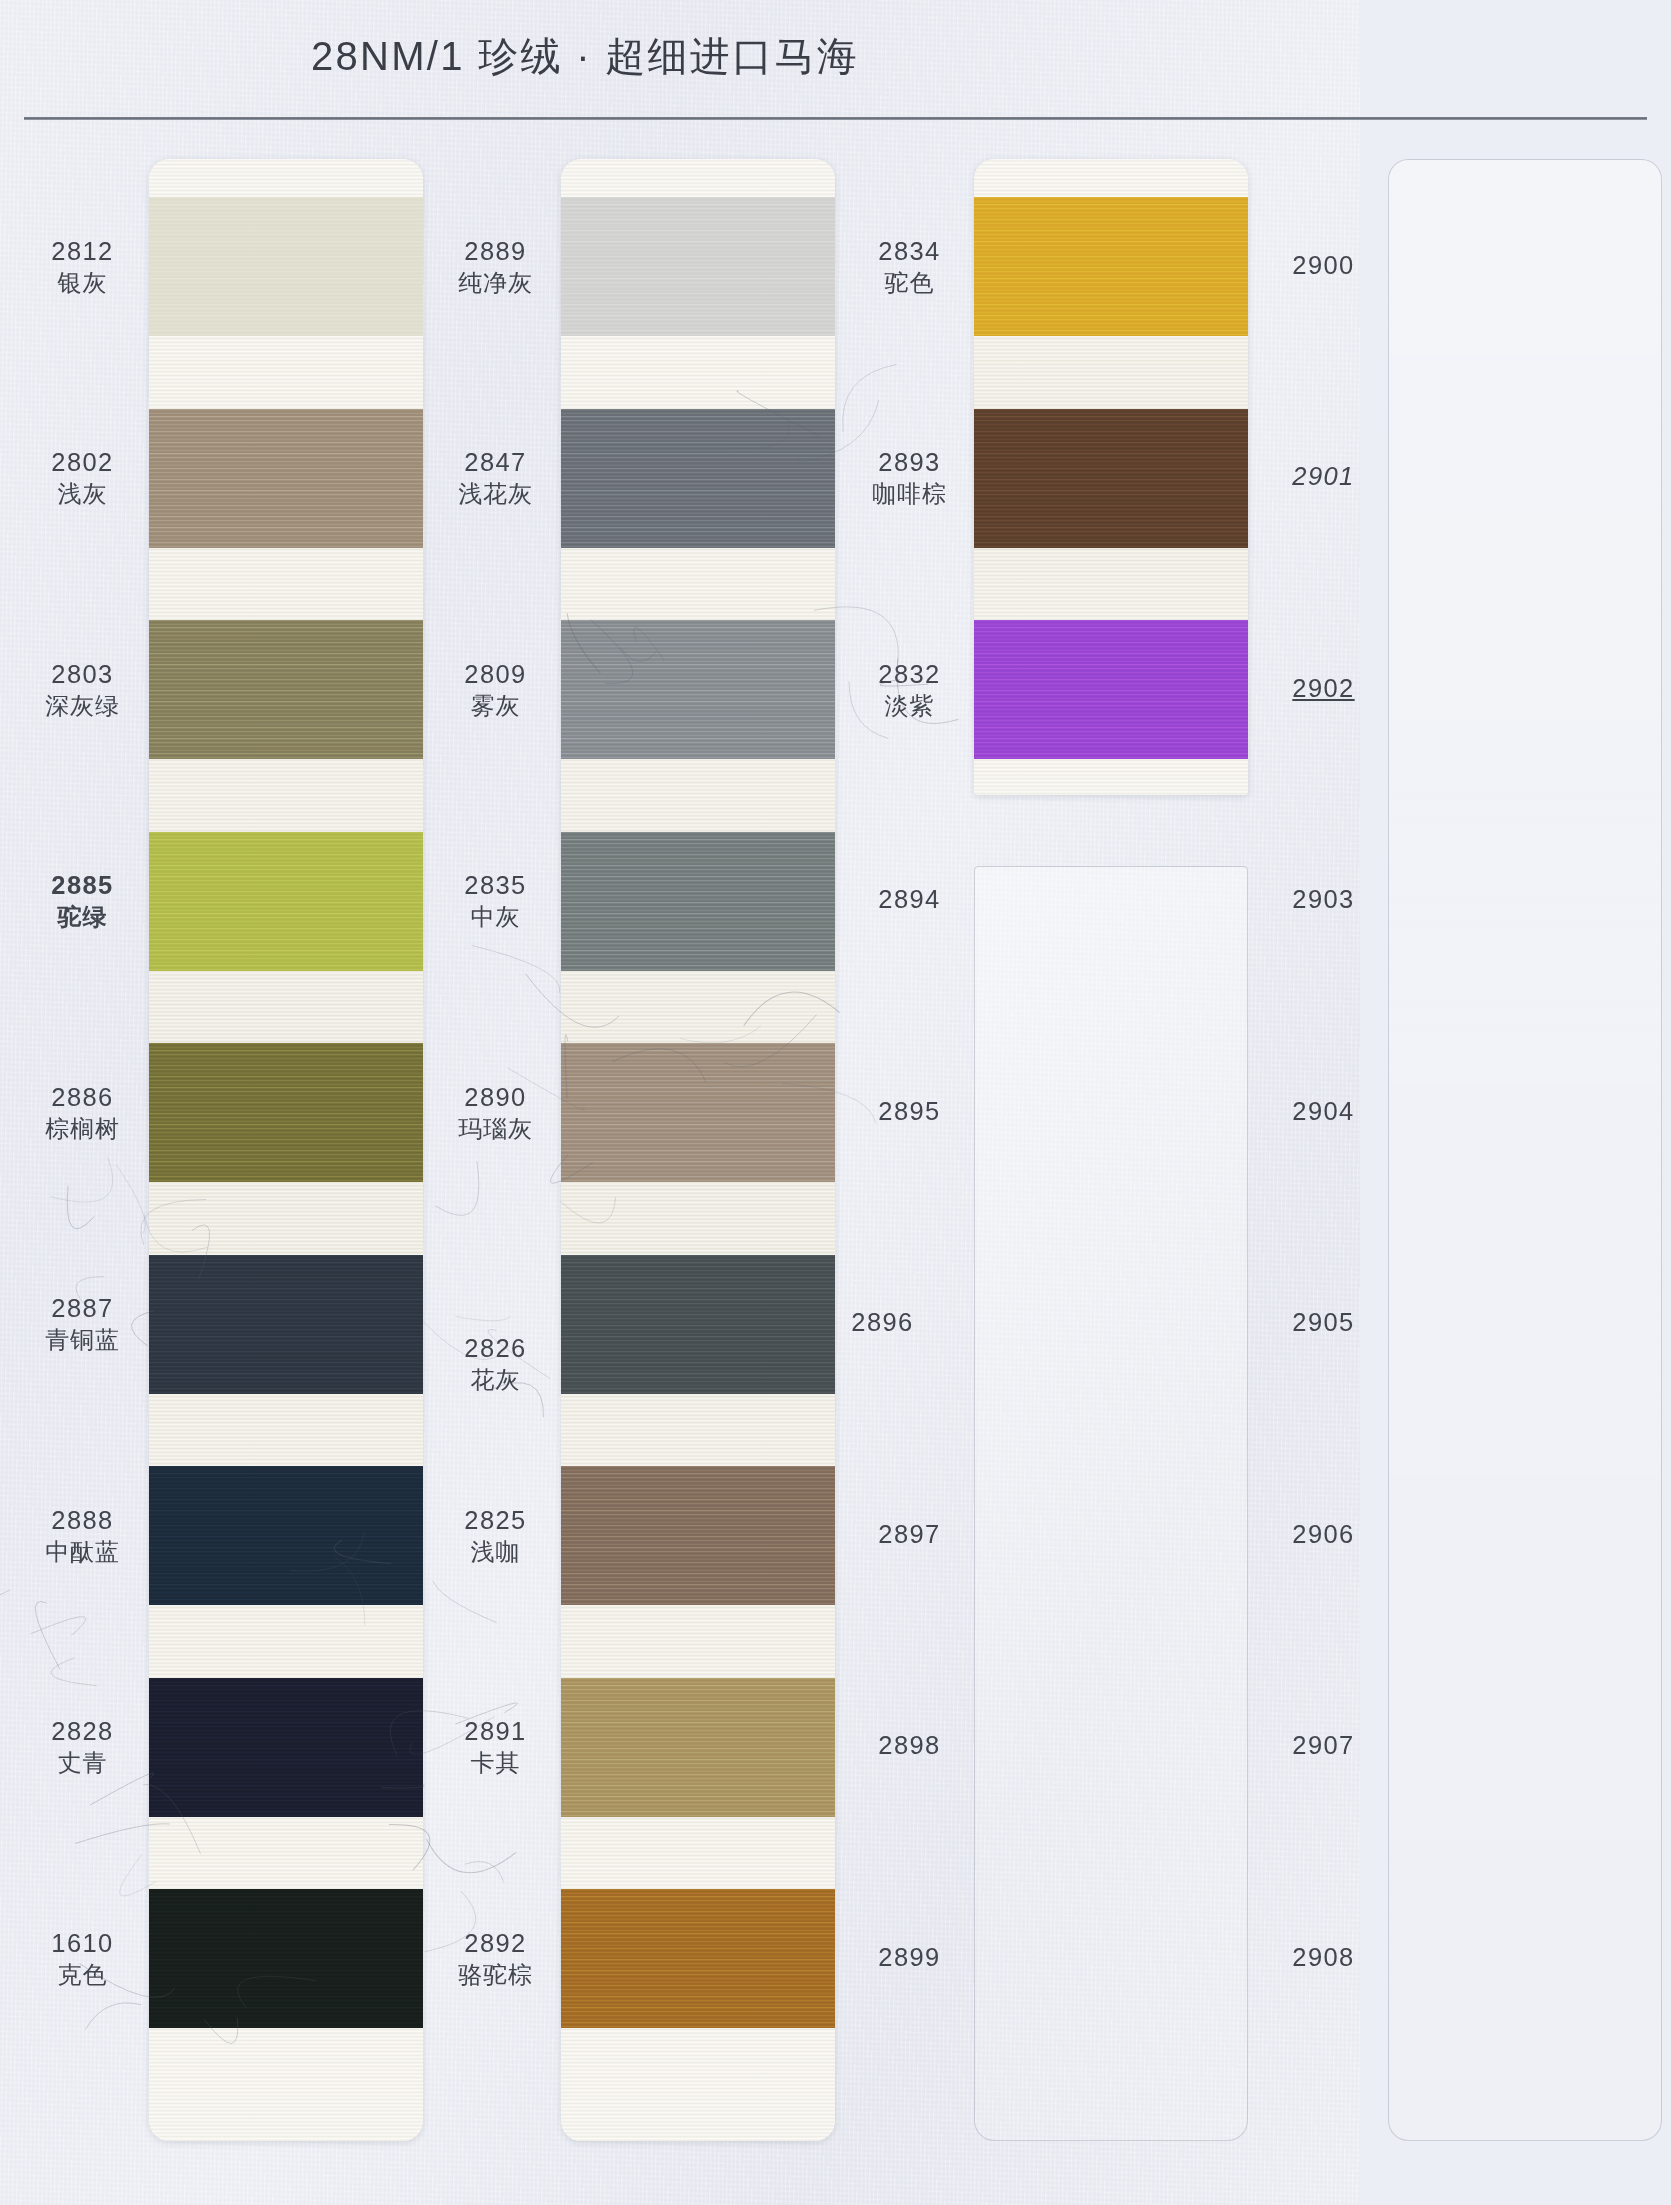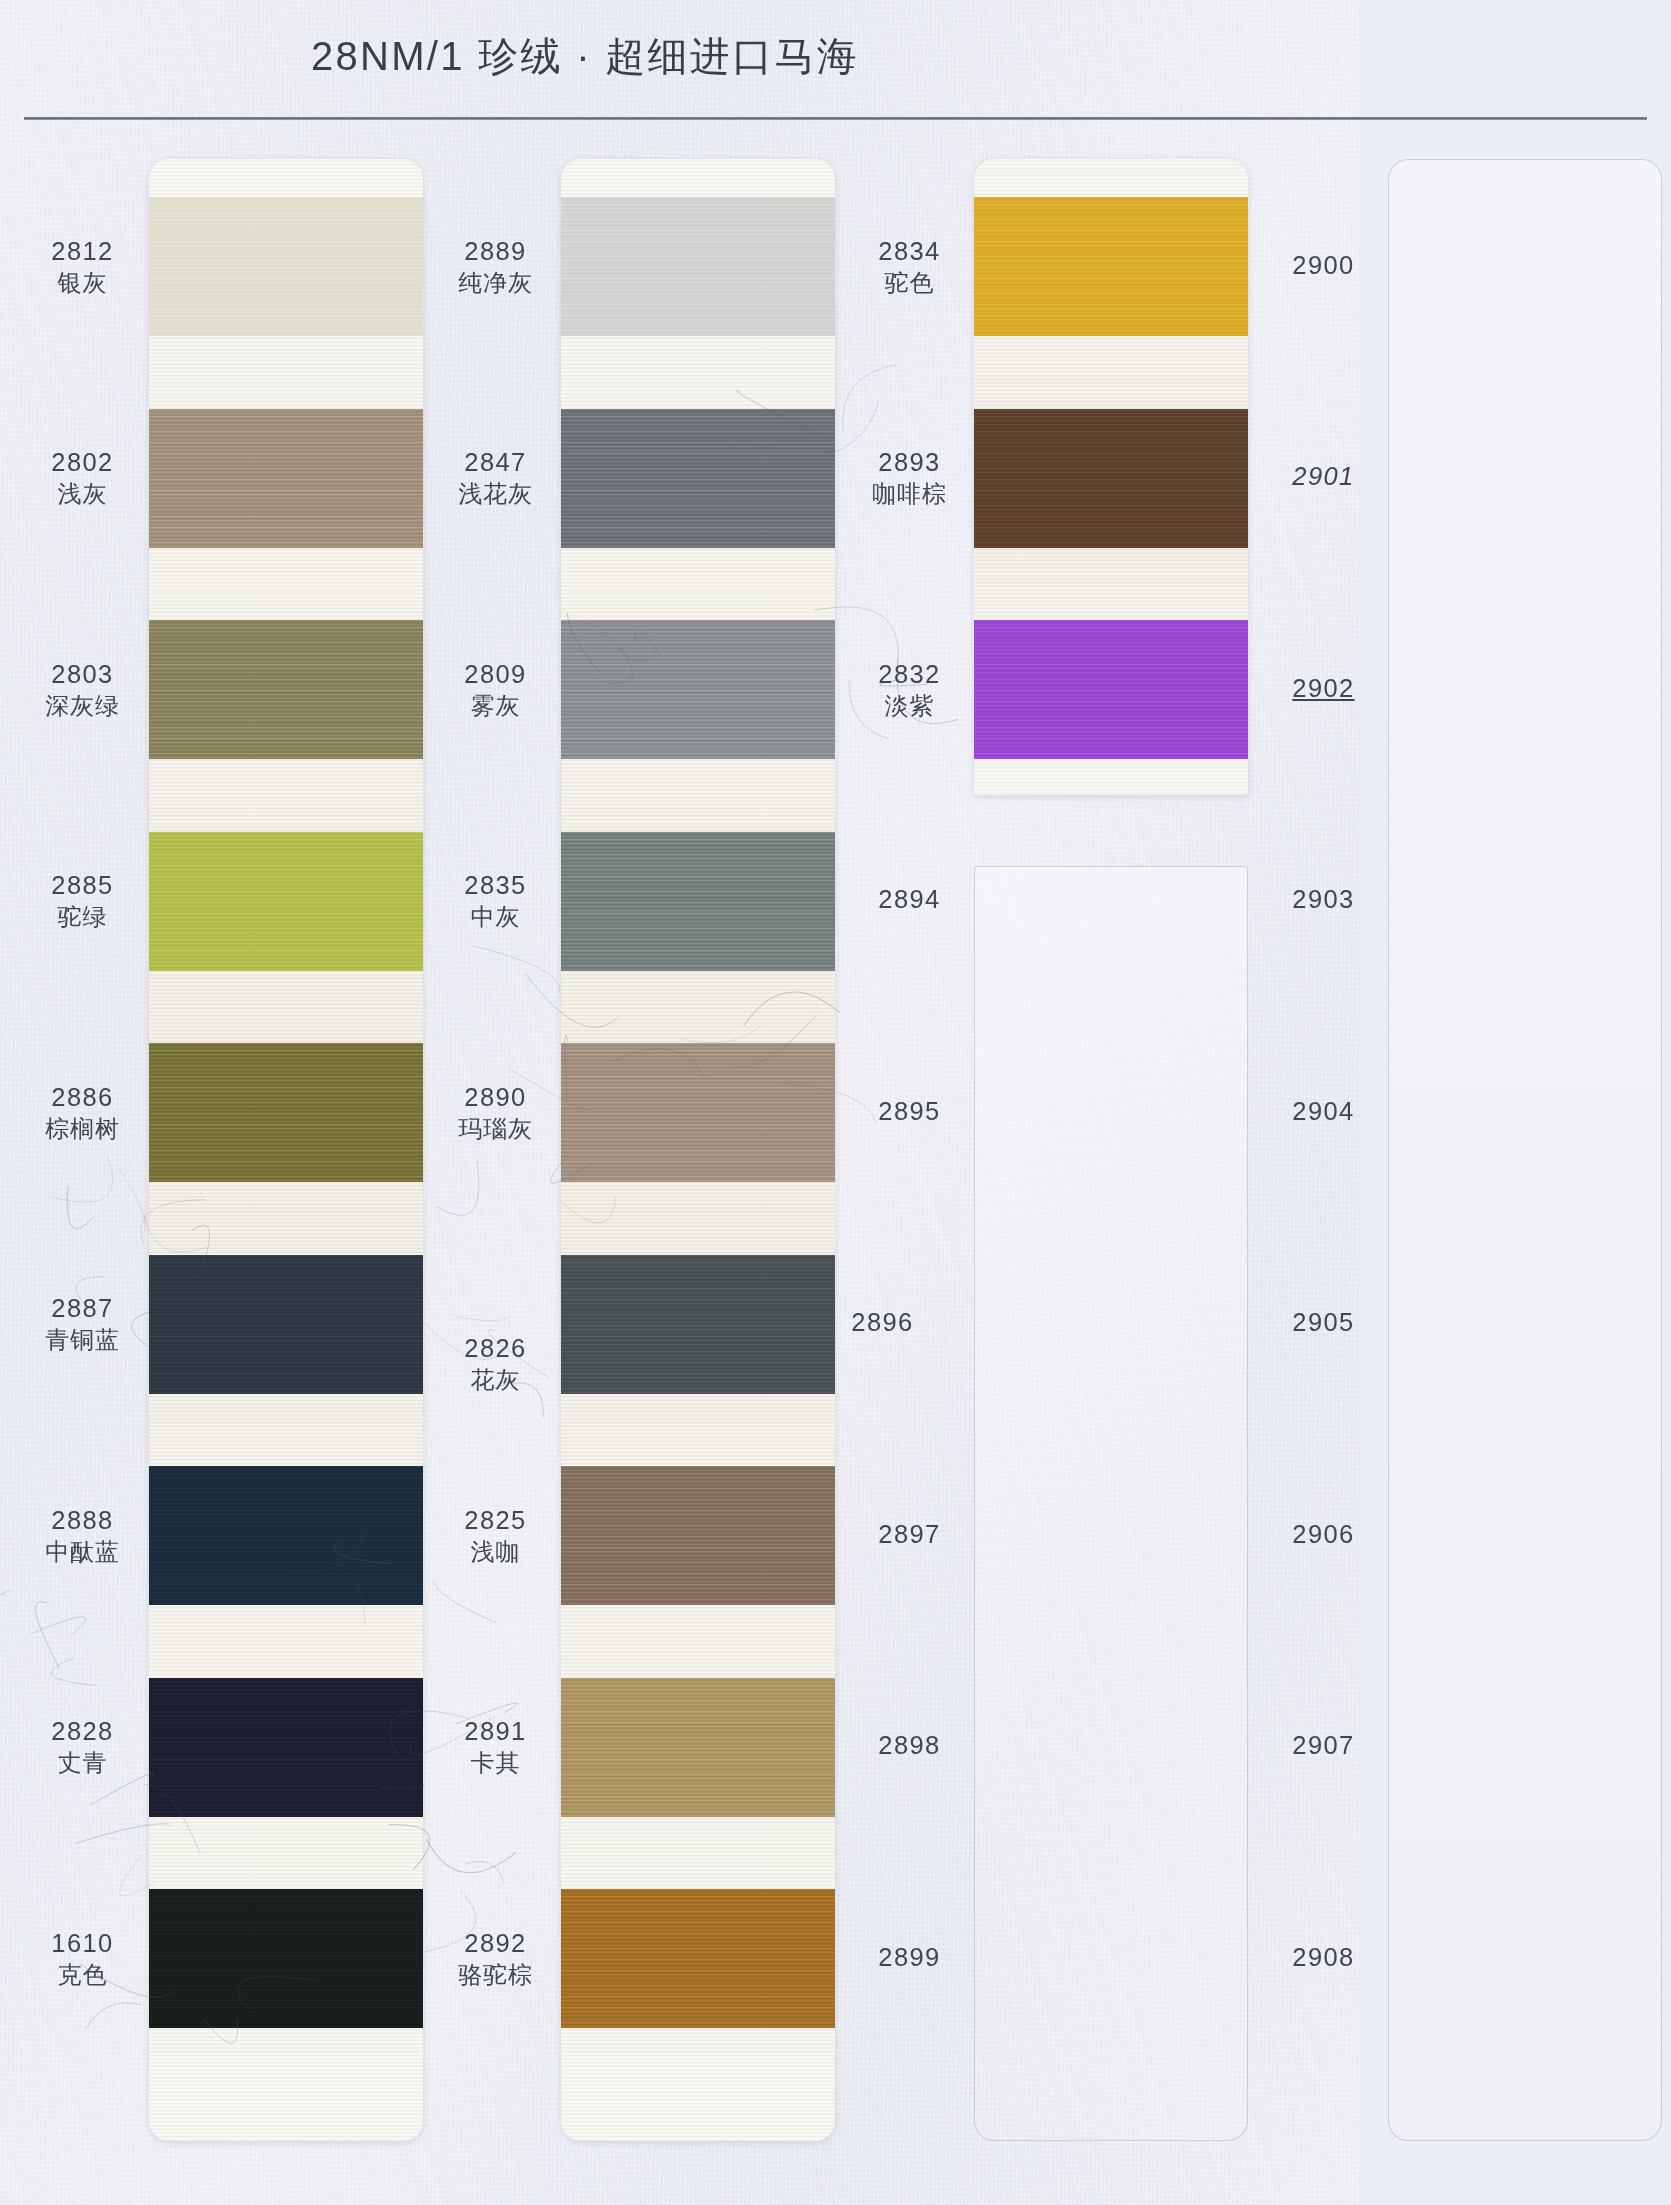--- a/index.html
+++ b/index.html
@@ -194,21 +194,21 @@
         <span class="name">银灰</span>
       </div>
       <div class="label" style="left: 13px; width: 139px; top: 449px;">
         <span class="code">2802</span>
         <span class="name">浅灰</span>
       </div>
       <div class="label" style="left: 13px; width: 139px; top: 661px;">
         <span class="code">2803</span>
         <span class="name">深灰绿</span>
       </div>
-      <div class="label" style="left: 13px; width: 139px; top: 872px;">
+      <div class="label" style="left: 13px; width: 139px; top: 872px; font-weight: bold;">
         <span class="code">2885</span>
         <span class="name">驼绿</span>
       </div>
       <div class="label" style="left: 13px; width: 139px; top: 1084px;">
         <span class="code">2886</span>
         <span class="name">棕榈树</span>
       </div>
       <div class="label" style="left: 13px; width: 139px; top: 1295px;">
         <span class="code">2887</span>
         <span class="name">青铜蓝</span>

